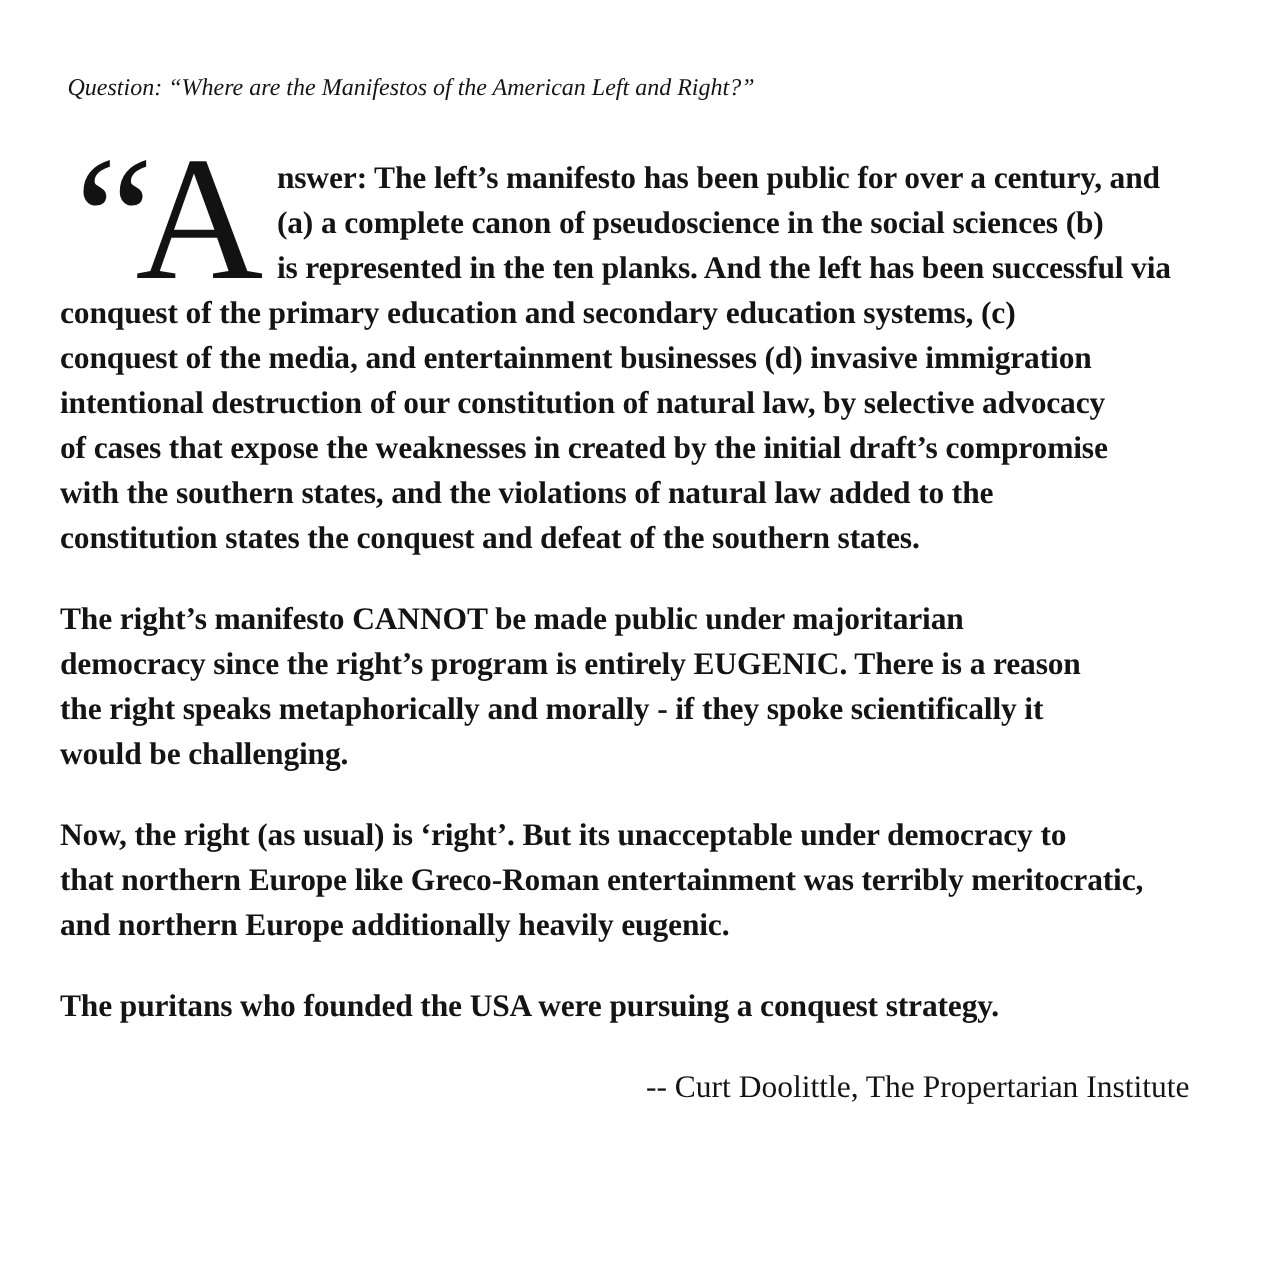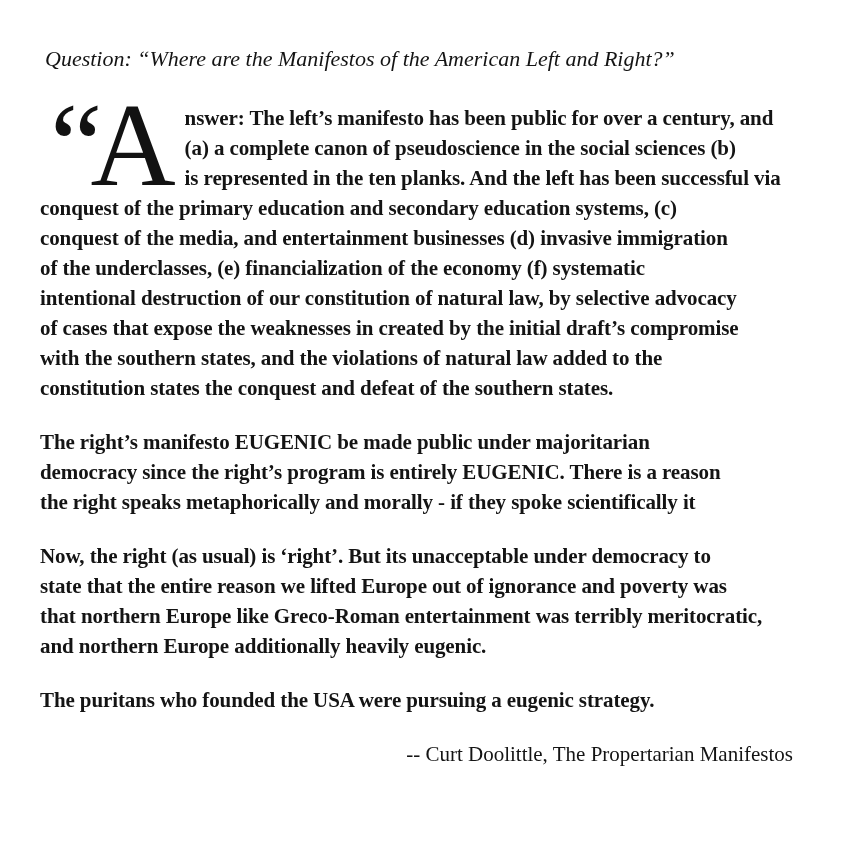--- a/index.html
+++ b/index.html
@@ -12,21 +12,21 @@
     overflow: hidden;
   }
   .page {
     box-sizing: border-box;
     width: 843px;
     height: 846px;
     padding: 44px 50px 30px 40px;
   }
   .question {
     font-style: italic;
-    font-size: 22px;
+    font-size: 16px;
     line-height: 30px;
     margin: 0 0 29px 5px;
     white-space: nowrap;
   }
   .para { margin: 0 0 24px 0; }
   .para.last { margin-bottom: 24px; }
   .text-line {
     font-size: 21px;
     line-height: 30px;
     white-space: nowrap;
@@ -66,46 +66,45 @@
   <div class="para">
     <span class="dropcap-wrap">
       <span class="open-quote">“</span><span class="dropcap">A</span>
     </span>
     <div class="lines">
         <div class="text-line">nswer: The left’s manifesto has been public for over a century, and</div>
         <div class="text-line">(a) a complete canon of pseudoscience in the social sciences (b)</div>
         <div class="text-line">is represented in the ten planks. And the left has been successful via</div>
         <div class="text-line">conquest of the primary education and secondary education systems, (c)</div>
         <div class="text-line">conquest of the media, and entertainment businesses (d) invasive immigration</div>
-        <div class="text-line">of the underclasses, (e) financialization of the economy (f) systematic</div>
         <div class="text-line">intentional destruction of our constitution of natural law, by selective advocacy</div>
         <div class="text-line">of cases that expose the weaknesses in created by the initial draft’s compromise</div>
         <div class="text-line">with the southern states, and the violations of natural law added to the</div>
         <div class="text-line">constitution states the conquest and defeat of the southern states.</div>
       </div>
   </div>
 
   <div class="para">
     <div class="lines">
-        <div class="text-line">The right’s manifesto EUGENIC be made public under majoritarian</div>
+        <div class="text-line">The right’s manifesto CANNOT be made public under majoritarian</div>
         <div class="text-line">democracy since the right’s program is entirely EUGENIC. There is a reason</div>
         <div class="text-line">the right speaks metaphorically and morally - if they spoke scientifically it</div>
+        <div class="text-line">would be challenging.</div>
       </div>
   </div>
 
   <div class="para">
     <div class="lines">
         <div class="text-line">Now, the right (as usual) is ‘right’. But its unacceptable under democracy to</div>
-        <div class="text-line">state that the entire reason we lifted Europe out of ignorance and poverty was</div>
         <div class="text-line">that northern Europe like Greco-Roman entertainment was terribly meritocratic,</div>
         <div class="text-line">and northern Europe additionally heavily eugenic.</div>
       </div>
   </div>
 
   <div class="para last">
     <div class="lines">
-        <div class="text-line">The puritans who founded the USA were pursuing a eugenic strategy.</div>
+        <div class="text-line">The puritans who founded the USA were pursuing a conquest strategy.</div>
       </div>
   </div>
 
-  <p class="attribution">-- Curt Doolittle, The Propertarian Manifestos</p>
+  <p class="attribution">-- Curt Doolittle, The Propertarian Institute</p>
 
 </div>
 
 </body></html>

